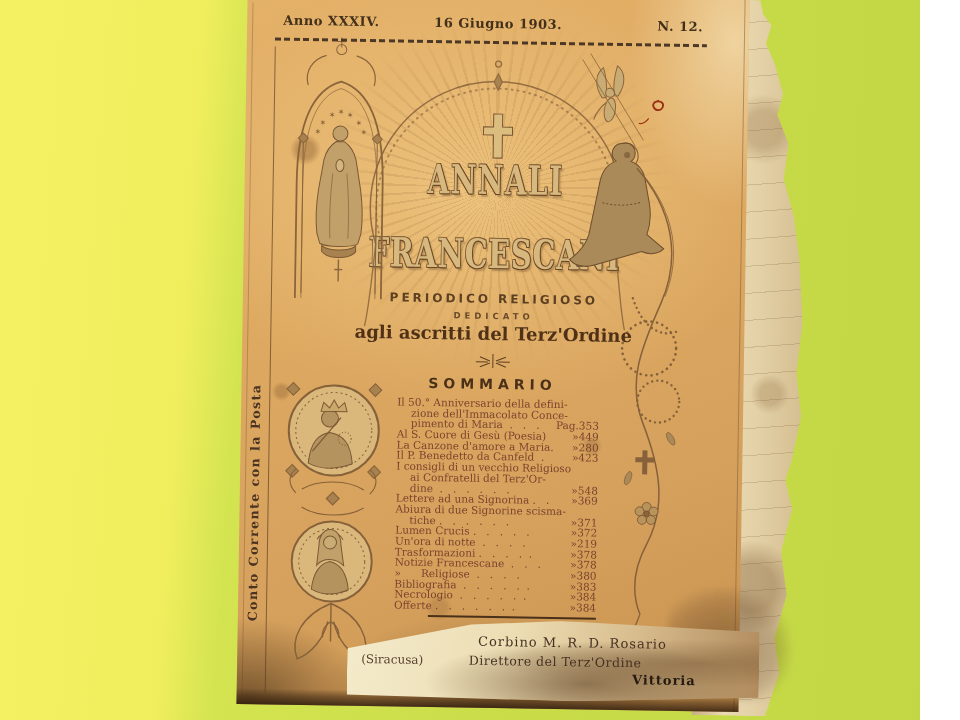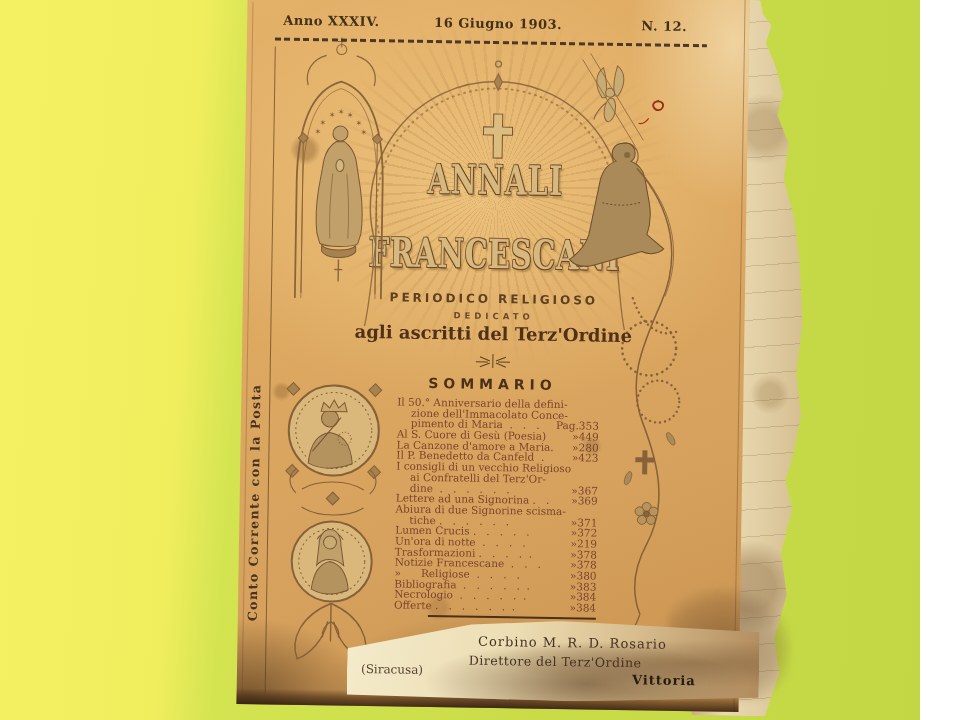--- a/index.html
+++ b/index.html
@@ -48,21 +48,21 @@
     background:repeating-conic-gradient(rgba(186,140,82,.3) 0 1.2deg, transparent 1.2deg 5.2deg);
     border-radius:50%;
     -webkit-mask:radial-gradient(circle,#000 0 42%,transparent 69%);
     mask:radial-gradient(circle,#000 0 42%,transparent 69%); }
 
   
   .masthead { position:absolute; left:0; top:20px; width:502px; height:18px; z-index:5;
     font:bold 13px "DejaVu Serif", serif; color:#43301b; letter-spacing:.5px; }
   .masthead .anno   { position:absolute; left:36px; }
   .masthead .date   { position:absolute; left:0; width:100%; text-align:center; }
-  .masthead .numero { position:absolute; right:62px;margin-left:24px; }
+  .masthead .numero { position:absolute; right:46px;margin-left:24px; }
   .dashrule { position:absolute; left:28px; top:45px; width:432px; height:3px; z-index:5;
     background:repeating-linear-gradient(90deg,#4c3826 0 6px, transparent 6px 9.5px); }
 
   
   .title-line { position:absolute; left:0; width:502px; text-align:center; z-index:3;
     font-family:"DejaVu Serif", serif; font-weight:bold; color:#d7b87e; white-space:nowrap;
     text-shadow:1px 1px 0 #6a4826,-1px -1px 0 #8a653c,1px -1px 0 #6a4826,-1px 1px 0 #6a4826,
       3px 3px 2px rgba(110,75,40,.4); }
   .title-annali      { top:160px; font-size:40px; letter-spacing:2px; transform:scaleX(.70); }
   .title-francescani { top:234px; font-size:40px; letter-spacing:1px; transform:scaleX(.72); }
@@ -106,21 +106,21 @@
   .mail-label { position:absolute; left:110px; top:624px; width:412px; height:80px; z-index:7;
     background:
       radial-gradient(ellipse at 58% 78%, rgba(90,60,32,.6), transparent 48%),
       radial-gradient(ellipse at 85% 50%, rgba(120,88,52,.5), transparent 42%),
       linear-gradient(100deg,#f4ebcb,#ecddb3 40%,#d8bd8e 68%,#b08a5c 100%);
     clip-path:polygon(0 38%,30% 6%,52% 0,100% 10%,100% 92%,55% 100%,0 96%); }
   .mail-label .label-name  { position:absolute; left:75px; top:14px; width:300px; text-align:center;
     font:13px "DejaVu Serif", serif; color:#463122; letter-spacing:1px; }
   .mail-label .label-role  { position:absolute; left:58px; top:33px; width:300px; text-align:center;
     font:12.5px "DejaVu Serif", serif; color:#463122; letter-spacing:.5px; }
-  .mail-label .label-left  { position:absolute; left:14px; top:44px;
+  .mail-label .label-left  { position:absolute; left:14px; top:34px;
     font:12px "DejaVu Serif", serif; color:#584230; }
   .mail-label .label-right { position:absolute; left:272px; top:50px; width:90px; text-align:center;
     font:bold 13px "DejaVu Serif", serif; color:#241a10; letter-spacing:1px; }
   .stain-blob { position:absolute; left:430px; top:588px; width:124px; height:112px; z-index:6;
     background:radial-gradient(ellipse at 45% 55%, rgba(96,66,38,.55), rgba(96,66,38,.25) 55%, transparent 75%);
     filter:blur(3px); }
 </style>
 </head>
 <body>
 
@@ -190,21 +190,21 @@
           <div class="toc-line">
             <span class="toc-text">I consigli di un vecchio Religioso</span>
           </div>
           <div class="toc-line cont">
             <span class="toc-text">ai Confratelli del Terz'Or-</span>
           </div>
           <div class="toc-line cont">
             <span class="toc-text">dine  .   .   .   .   .   .</span>
             <span class="toc-fill"></span>
             <span class="toc-marker">»</span>
-            <span class="toc-page">367</span>
+            <span class="toc-page">548</span>
           </div>
         </div>
         <div class="toc-entry">
           <div class="toc-line">
             <span class="toc-text">Lettere ad una Signorina .   .</span>
             <span class="toc-fill"></span>
             <span class="toc-marker">»</span>
             <span class="toc-page">369</span>
           </div>
         </div>

